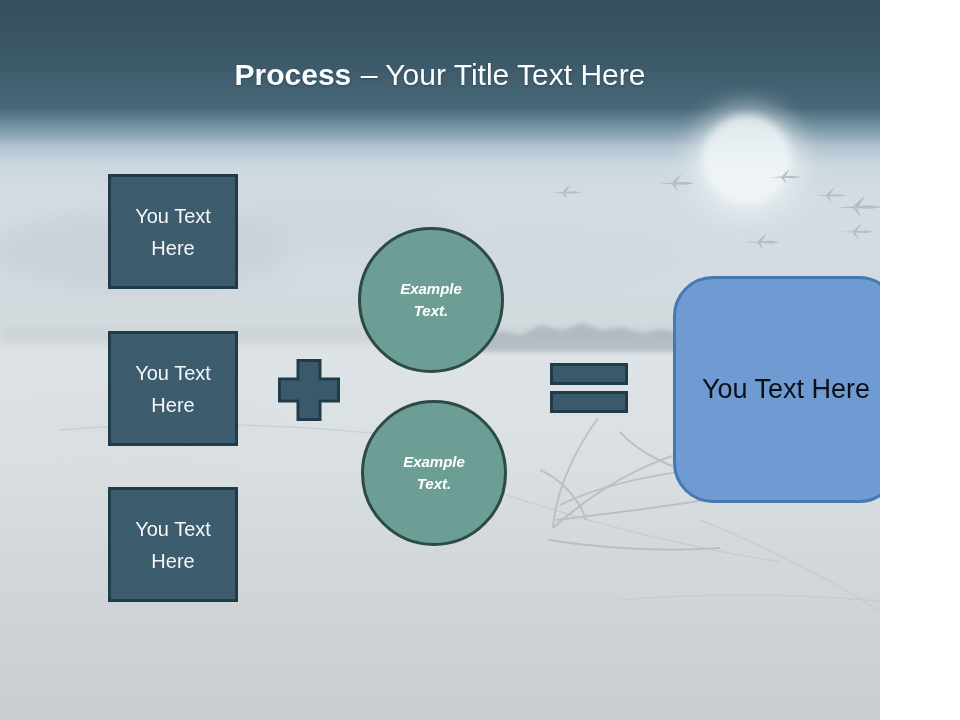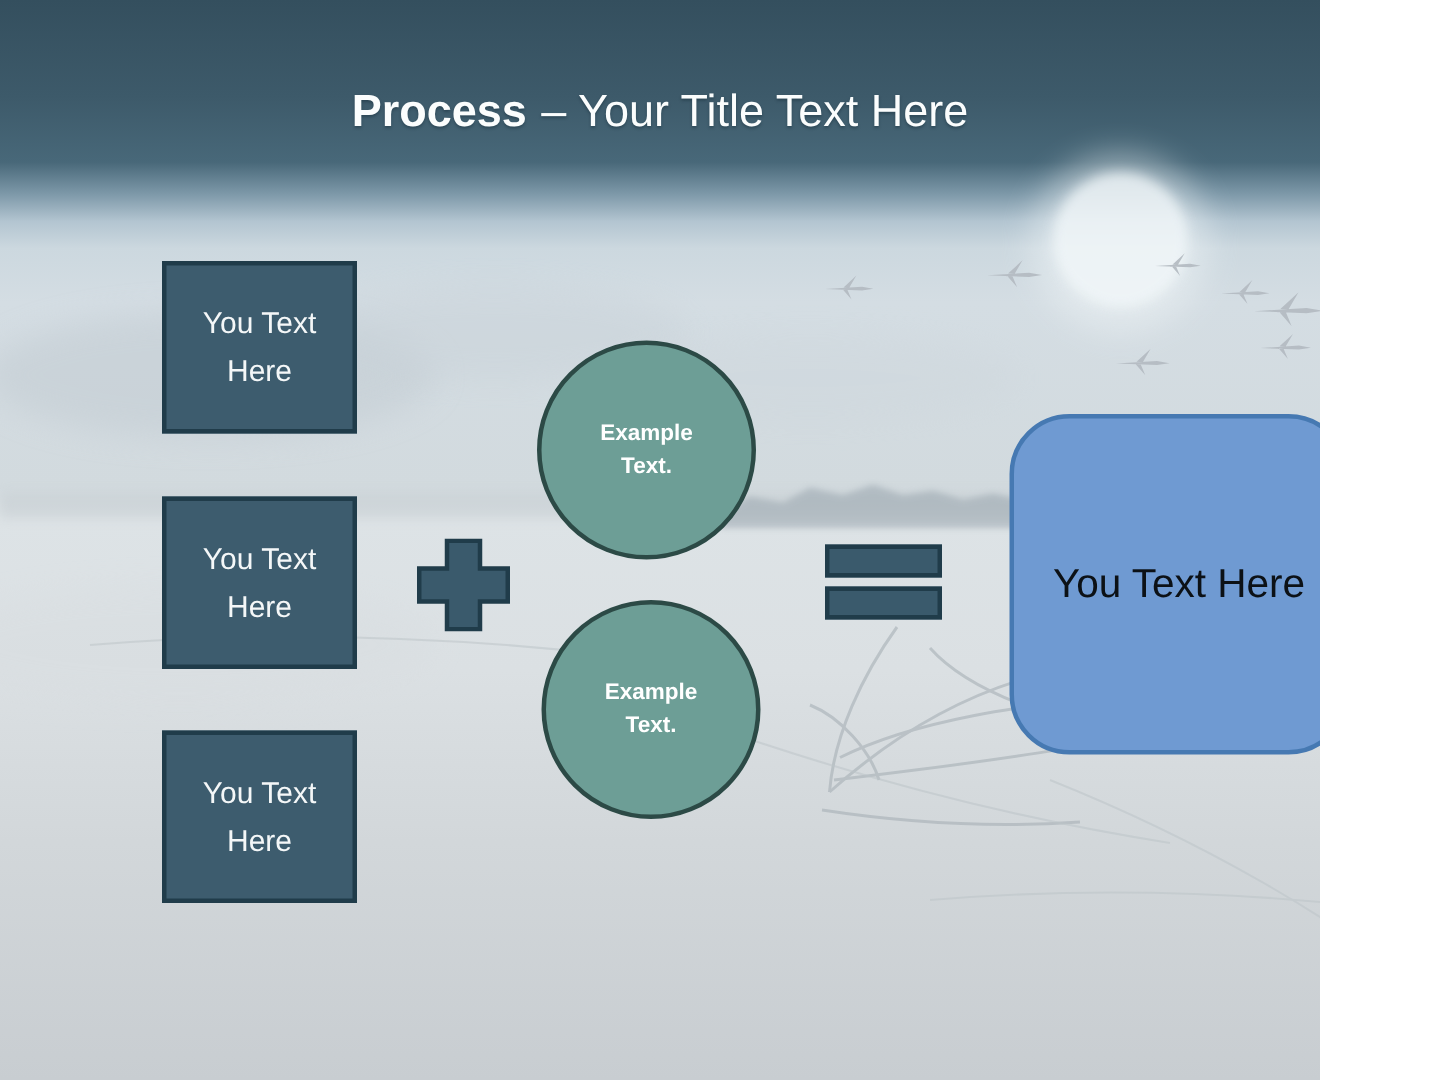--- a/index.html
+++ b/index.html
@@ -47,21 +47,21 @@
   .eq-bar{
     position:absolute;left:0;width:78px;height:22px;box-sizing:border-box;
     background:#3a5a6c;border:3px solid #203c4a;
   }
   .eq-bar.top{top:0;} .eq-bar.bot{top:28px;}
   
   .circle{
     position:absolute;width:146px;height:146px;border-radius:50%;
     box-sizing:border-box;background:#6d9e96;border:3px solid #2c4a46;
     display:flex;align-items:center;justify-content:center;text-align:center;
-    color:#fff;font-weight:700;font-size:15px;line-height:22px;
+    color:#fff;font-weight:700;font-style:italic;font-size:15px;line-height:22px;
     padding:0 26px;
   }
   .circle.c1{left:358px;top:227px;}
   .circle.c2{left:361px;top:400px;}
   
   .result-box{
     position:absolute;left:673px;top:276px;width:226px;height:227px;
     box-sizing:border-box;background:#6f9ad2;border:3px solid #4679b2;
     border-radius:40px;display:flex;align-items:center;justify-content:center;
     color:#0c1116;font-size:27px;text-align:center;

